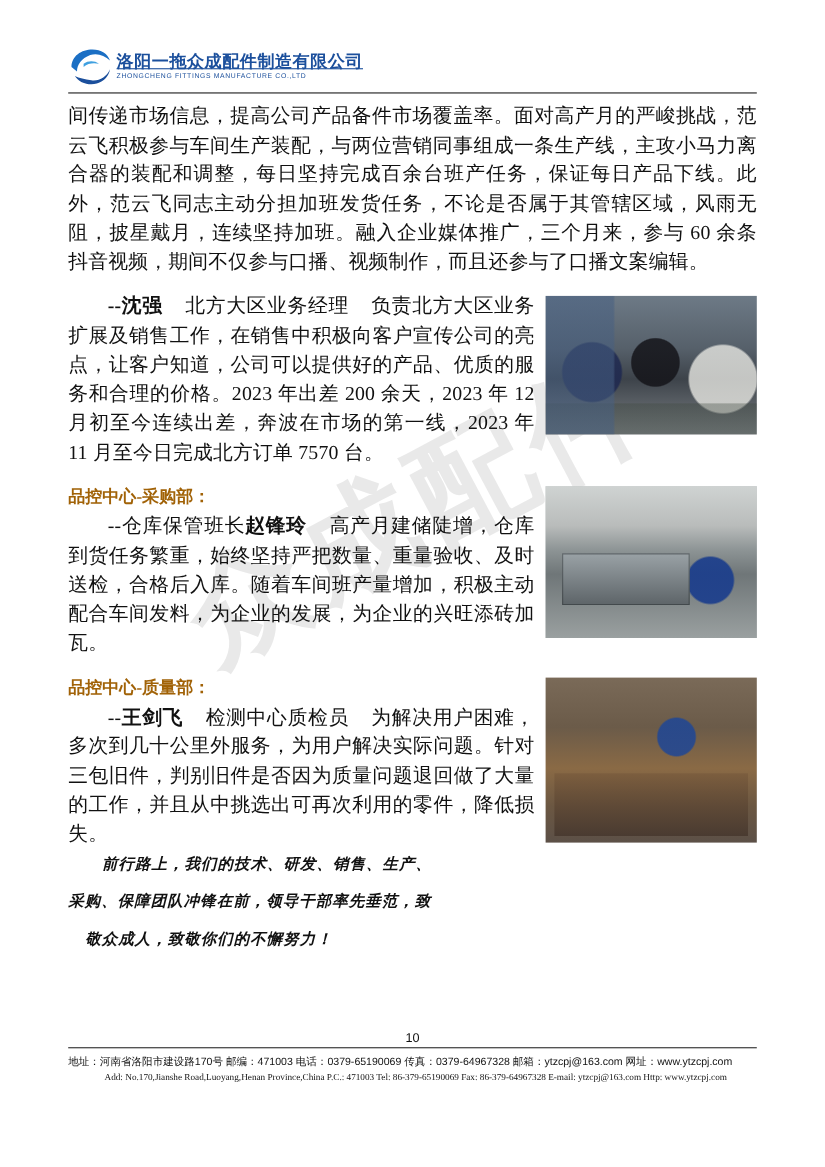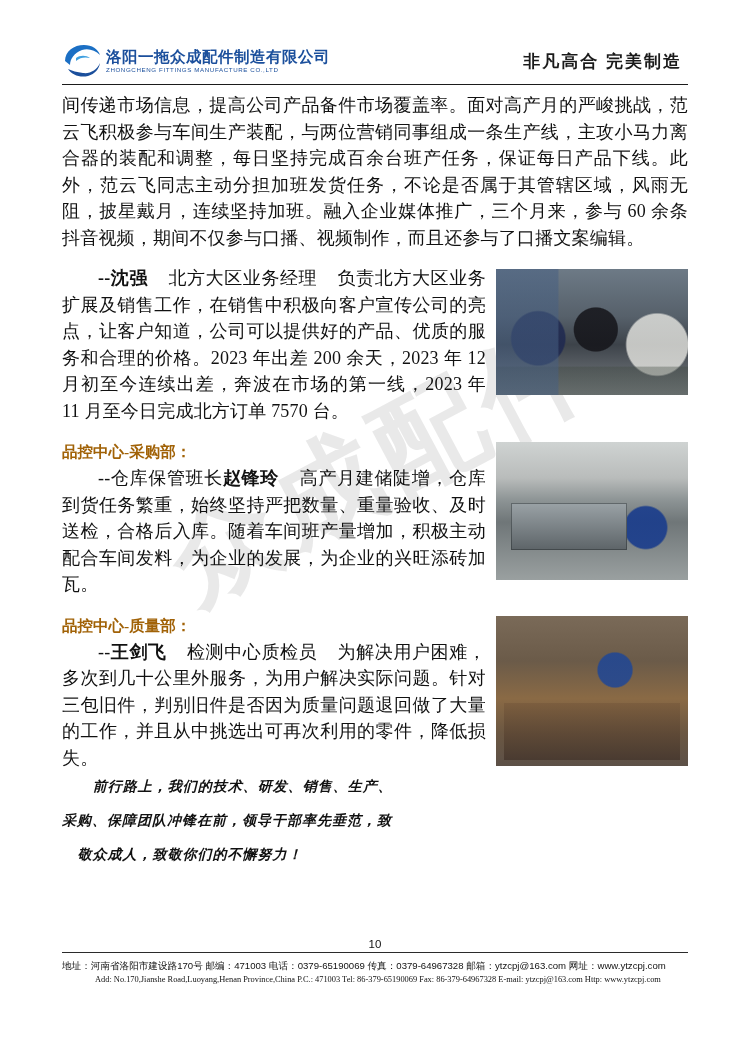--- a/index.html
+++ b/index.html
@@ -44,20 +44,21 @@
     margin-left: 4px;
     line-height: 1.05;
   }
   .logo-cn {
     font-family: "Liberation Sans", sans-serif;
     font-size: 15.5px;
     font-weight: bold;
     color: #1b4f9c;
     letter-spacing: 0.5px;
     white-space: nowrap;
+    text-decoration: underline;
   }
   .logo-en {
     font-family: "Liberation Sans", sans-serif;
     font-size: 6.2px;
     color: #1b4f9c;
     letter-spacing: 0.6px;
     white-space: nowrap;
     margin-top: 2px;
   }
   .slogan {
@@ -241,21 +242,20 @@
           <path d="M3 18 C3 8, 12 2, 22 2 C30 2, 36 6, 38 12 C33 7, 26 5, 20 7 C12 10, 8 16, 8 22 Z" fill="#1b6fc4"></path>
           <path d="M6 26 C10 32, 18 35, 26 33 C33 31, 37 26, 38 20 C35 27, 28 31, 21 30 C15 29, 10 28, 6 26 Z" fill="#1b4f9c"></path>
           <path d="M14 15 C18 12, 24 12, 28 15 C24 14, 18 14, 14 18 Z" fill="#3fa0e0"></path>
         </svg>
       </div>
       <div class="logo-text">
         <div class="logo-cn">洛阳一拖众成配件制造有限公司</div>
         <div class="logo-en">ZHONGCHENG FITTINGS MANUFACTURE CO.,LTD</div>
       </div>
     </div>
-    <div class="slogan">非凡高合  完美制造</div>
   </div>
   <div class="header-rule"></div>
 
   <div class="watermark">众成配件</div>
 
   <div class="content">
 
     <p class="para">间传递市场信息，提高公司产品备件市场覆盖率。面对高产月的严峻挑战，范云飞积极参与车间生产装配，与两位营销同事组成一条生产线，主攻小马力离合器的装配和调整，每日坚持完成百余台班产任务，保证每日产品下线。此外，范云飞同志主动分担加班发货任务，不论是否属于其管辖区域，风雨无阻，披星戴月，连续坚持加班。融入企业媒体推广，三个月来，参与 60 余条抖音视频，期间不仅参与口播、视频制作，而且还参与了口播文案编辑。</p>
 
     <div class="block clearfix">

